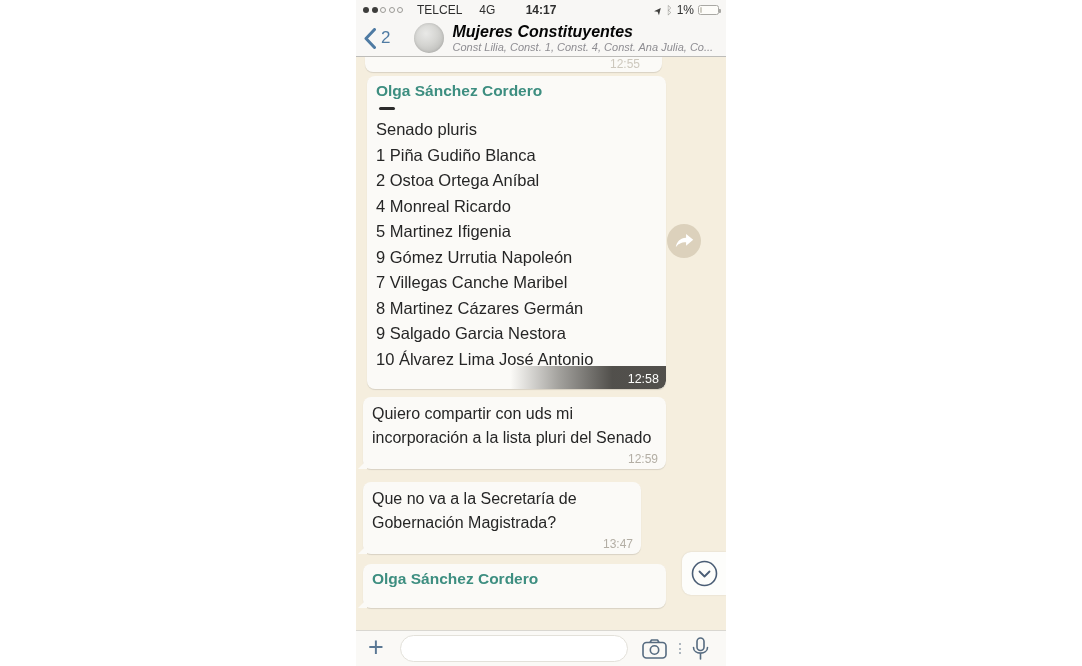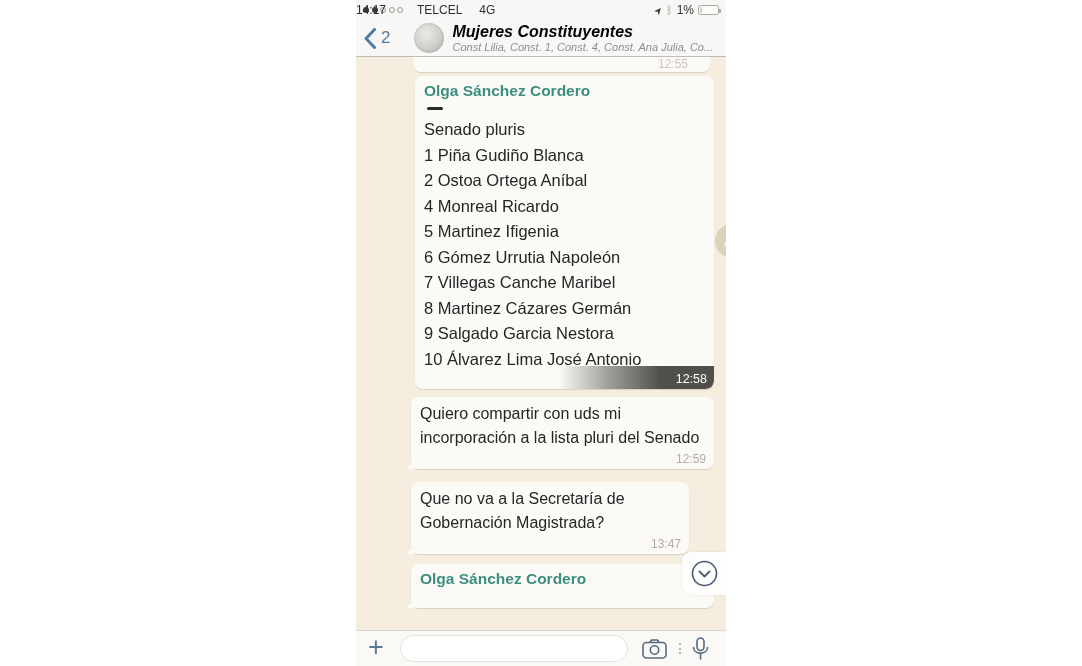--- a/index.html
+++ b/index.html
@@ -8,21 +8,21 @@
   .phone { position:relative; width:370px; height:666px; margin:0 auto; background:#f5eede; }
 
   
   .statusbar { position:relative; height:20px; background:#f8f7f5; display:flex;
                align-items:center; padding:0 7px; font-size:12px; color:#2e2e2e; }
   .sb-left { display:flex; align-items:center; gap:12px; }
   .dots { display:flex; gap:2.5px; align-items:center; margin-right:2px; }
   .dot { width:6px; height:6px; border-radius:50%; }
   .dot.full { background:#3d3d3b; }
   .dot.empty { border:1px solid #9b9a96; }
-  .sb-center { position:absolute; left:0; right:0; font-weight:normal; }
+  .sb-center { position:absolute; left:0; right:0; text-align:center; font-weight:bold; }
   .sb-right { margin-left:auto; display:flex; align-items:center; gap:4px; z-index:1; }
   .loc-arrow { display:inline-block; font-size:10px; transform:rotate(-51deg); color:#3d3d3b; }
   .bt { color:#9b9a96; font-size:11px; }
   .battery { position:relative; width:21px; height:10px; border:1px solid #a9a8a4;
              border-radius:2.5px; background:#fdfcf9; }
   .battery::after { content:''; position:absolute; right:-3px; top:2.5px; width:2px;
                     height:4px; background:#a9a8a4; border-radius:0 1px 1px 0; }
   .battery .fill { position:absolute; left:1px; top:1px; bottom:1px; width:2px;
                    background:#cfcdc3; border-radius:1px; }
 
@@ -34,21 +34,21 @@
   .back-count { font-size:17px; color:#4f7ba3; }
   .avatar { width:30px; height:30px; border-radius:50%; margin-left:24px; flex:none;
             background:radial-gradient(circle at 40% 35%, #e9e9e7 0%, #d4d4d1 45%, #bdbdba 80%);
             box-shadow:inset 0 0 3px rgba(0,0,0,.15); }
   .titles { margin-left:8px; overflow:hidden;font-style:italic; }
   .chat-title { font-size:16px; font-weight:bold; color:#050505; line-height:18px; white-space:nowrap; }
   .chat-subtitle { font-size:11px; color:#8e8d92; line-height:13px; white-space:nowrap;
                    overflow:hidden; }
 
   
-  .chat { position:relative; height:573px; background:#f5eede; overflow:hidden;margin-left:48px; }
+  .chat { position:relative; height:573px; background:#f5eede; overflow:hidden; }
   .bubble { position:relative; background:#fbfaf7; border-radius:8px;
             box-shadow:0 1px 1px rgba(0,0,0,.12); color:#262626; }
   .bubble .msg-line { font-size:16.5px; line-height:25.5px; }
   .bubble .msg-line.sm { font-size:16px; line-height:24px; }
   .sender { font-size:15.5px; font-weight:bold; line-height:20px; }
   .sender.teal { color:#3d8e80; }
   .sender.gray { color:#a7a6a2; }
   .tstamp { position:absolute; right:8px; bottom:3px; font-size:12px; color:#b3aea4; }
 
   .partial-bubble { margin:0 0 0 9px; width:297px; height:15px;
@@ -143,21 +143,21 @@
     </div>
 
     <div class="bubble list-msg">
       <div class="sender teal">Olga Sánchez Cordero</div>
       <div class="frag-dash"></div>
       <div class="msg-line">Senado pluris</div>
       <div class="msg-line">1 Piña Gudiño Blanca</div>
       <div class="msg-line">2 Ostoa Ortega Aníbal</div>
       <div class="msg-line">4 Monreal Ricardo</div>
       <div class="msg-line">5 Martinez Ifigenia</div>
-      <div class="msg-line">6 Gómez Urrutia Napoleón</div>
+      <div class="msg-line">9 Gómez Urrutia Napoleón</div>
       <div class="msg-line">7 Villegas Canche Maribel</div>
       <div class="msg-line">8 Martinez Cázares Germán</div>
       <div class="msg-line">9 Salgado Garcia Nestora</div>
       <div class="msg-line">10 Álvarez Lima José Antonio</div>
       <div class="clip-shade">
         <span class="time-white">12:58</span>
       </div>
     </div>
 
     <div class="forward-btn">

